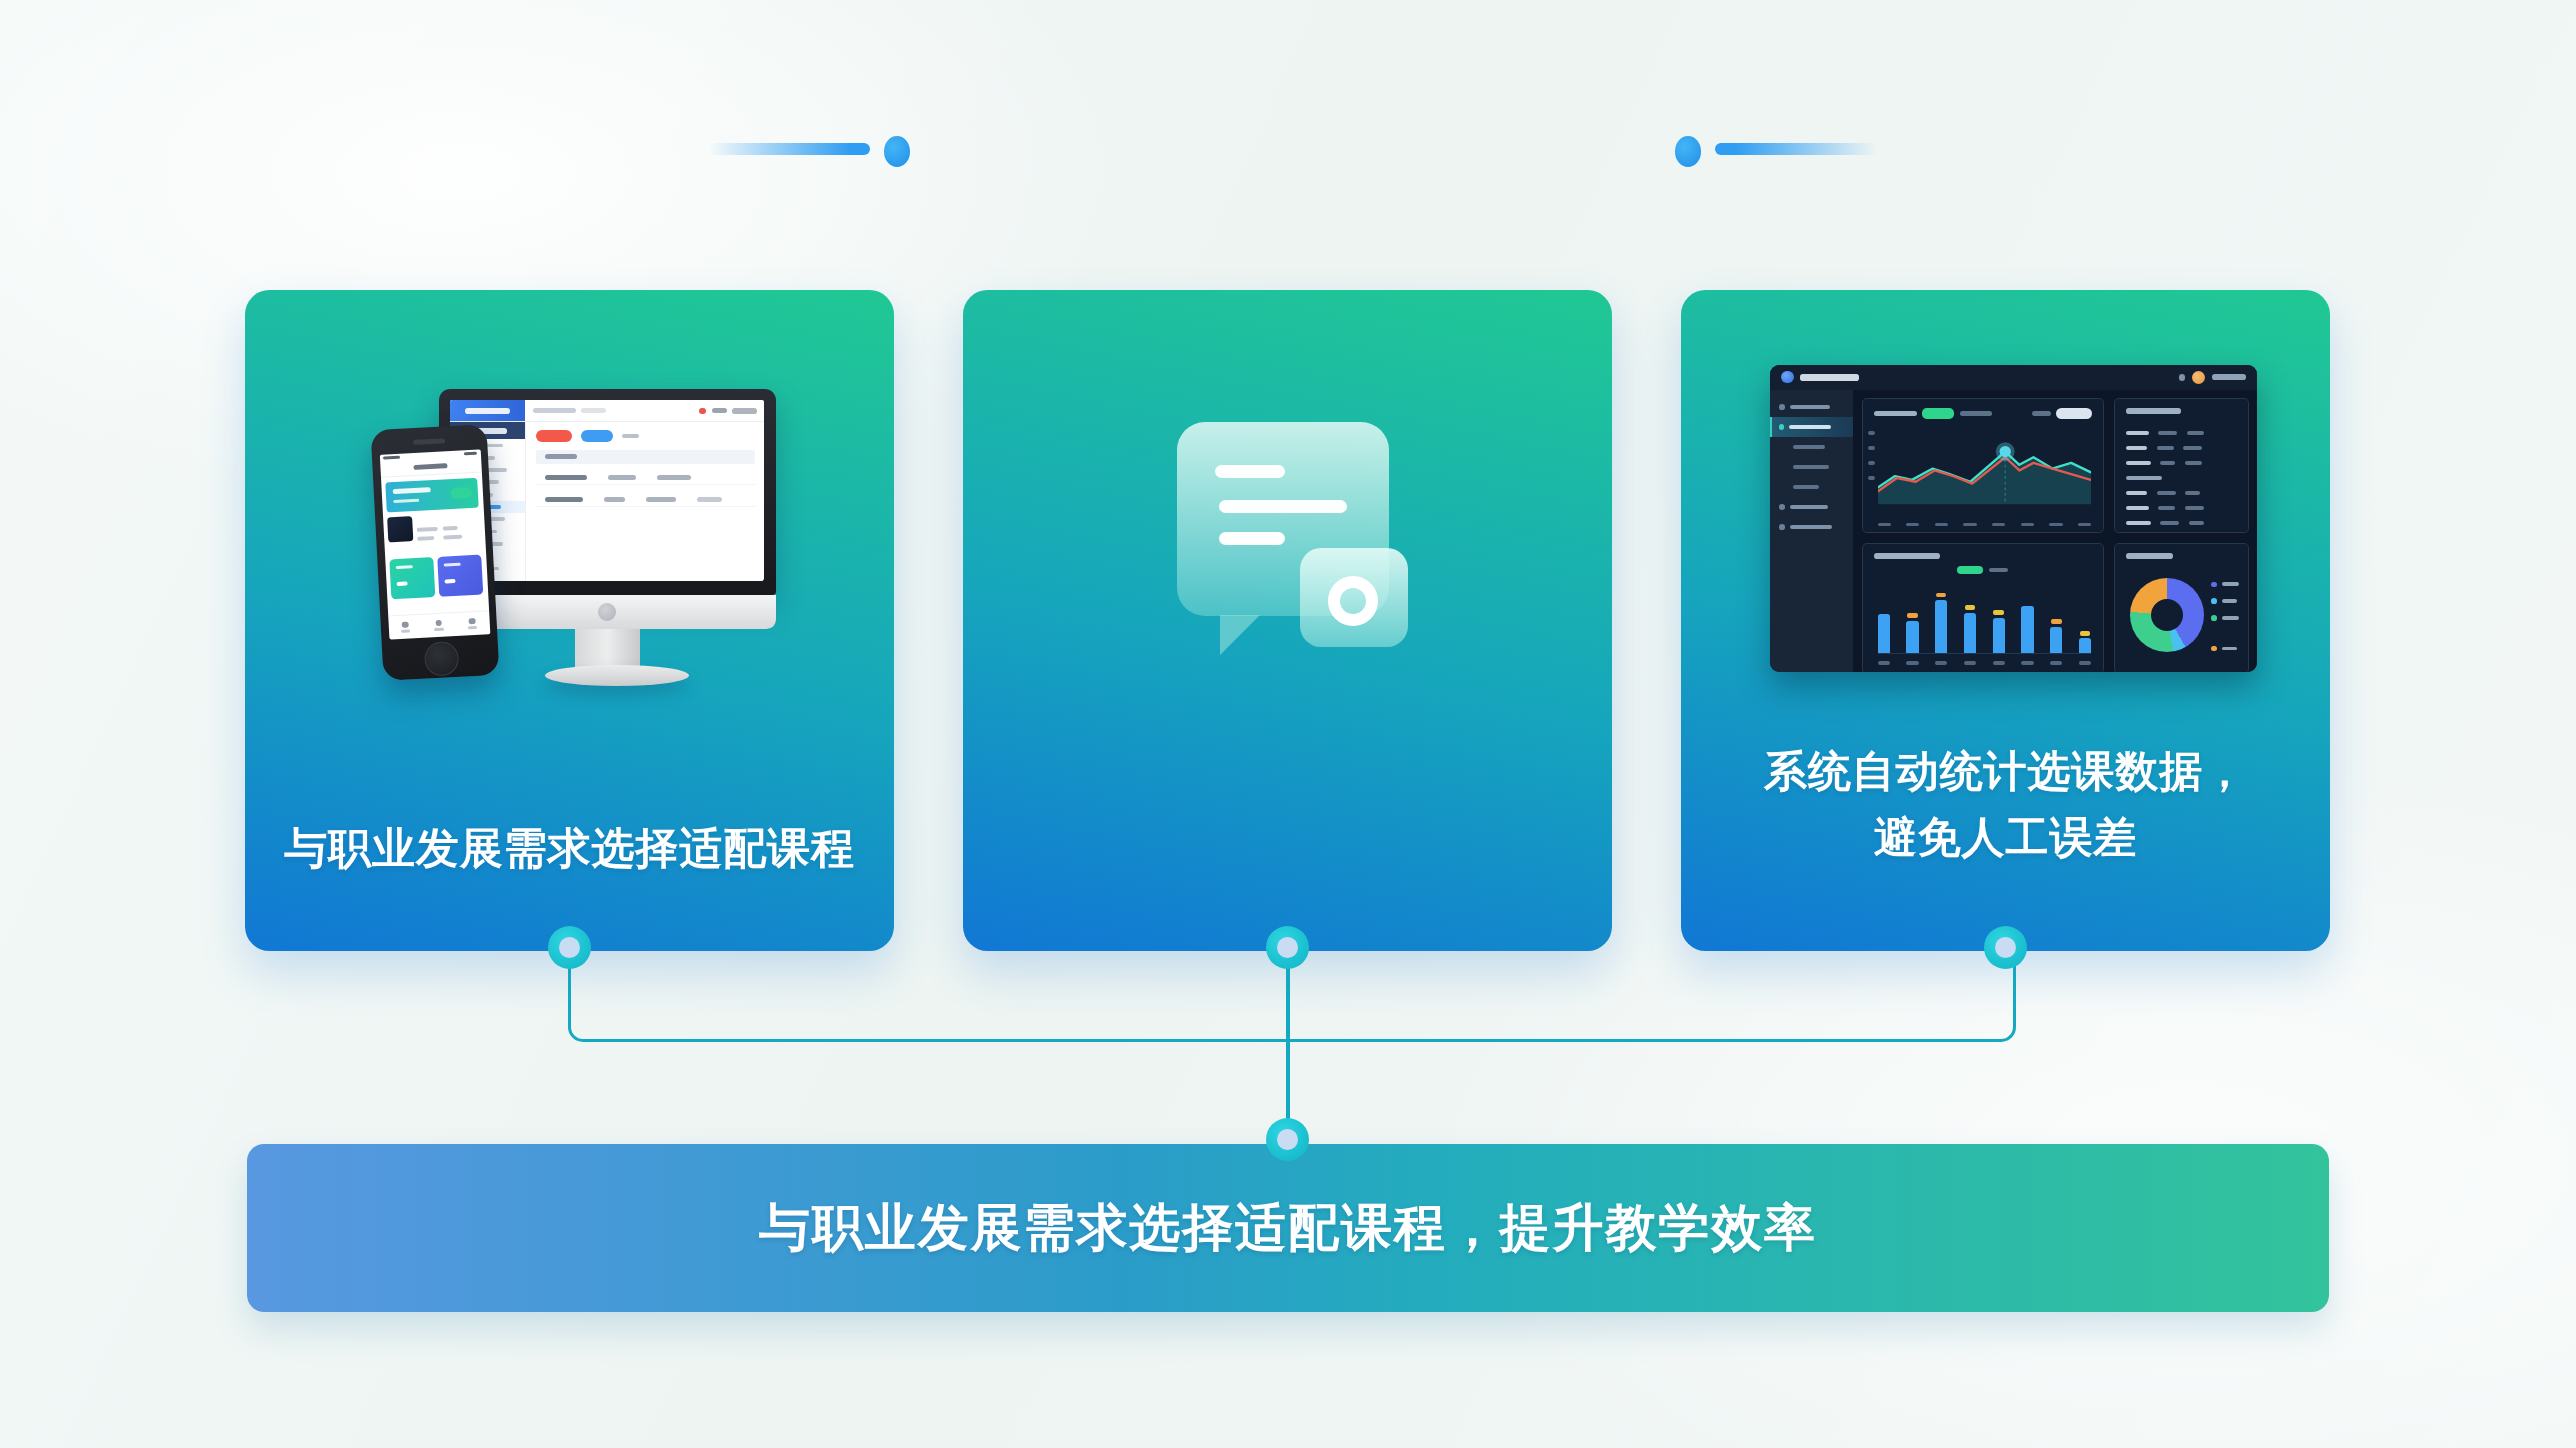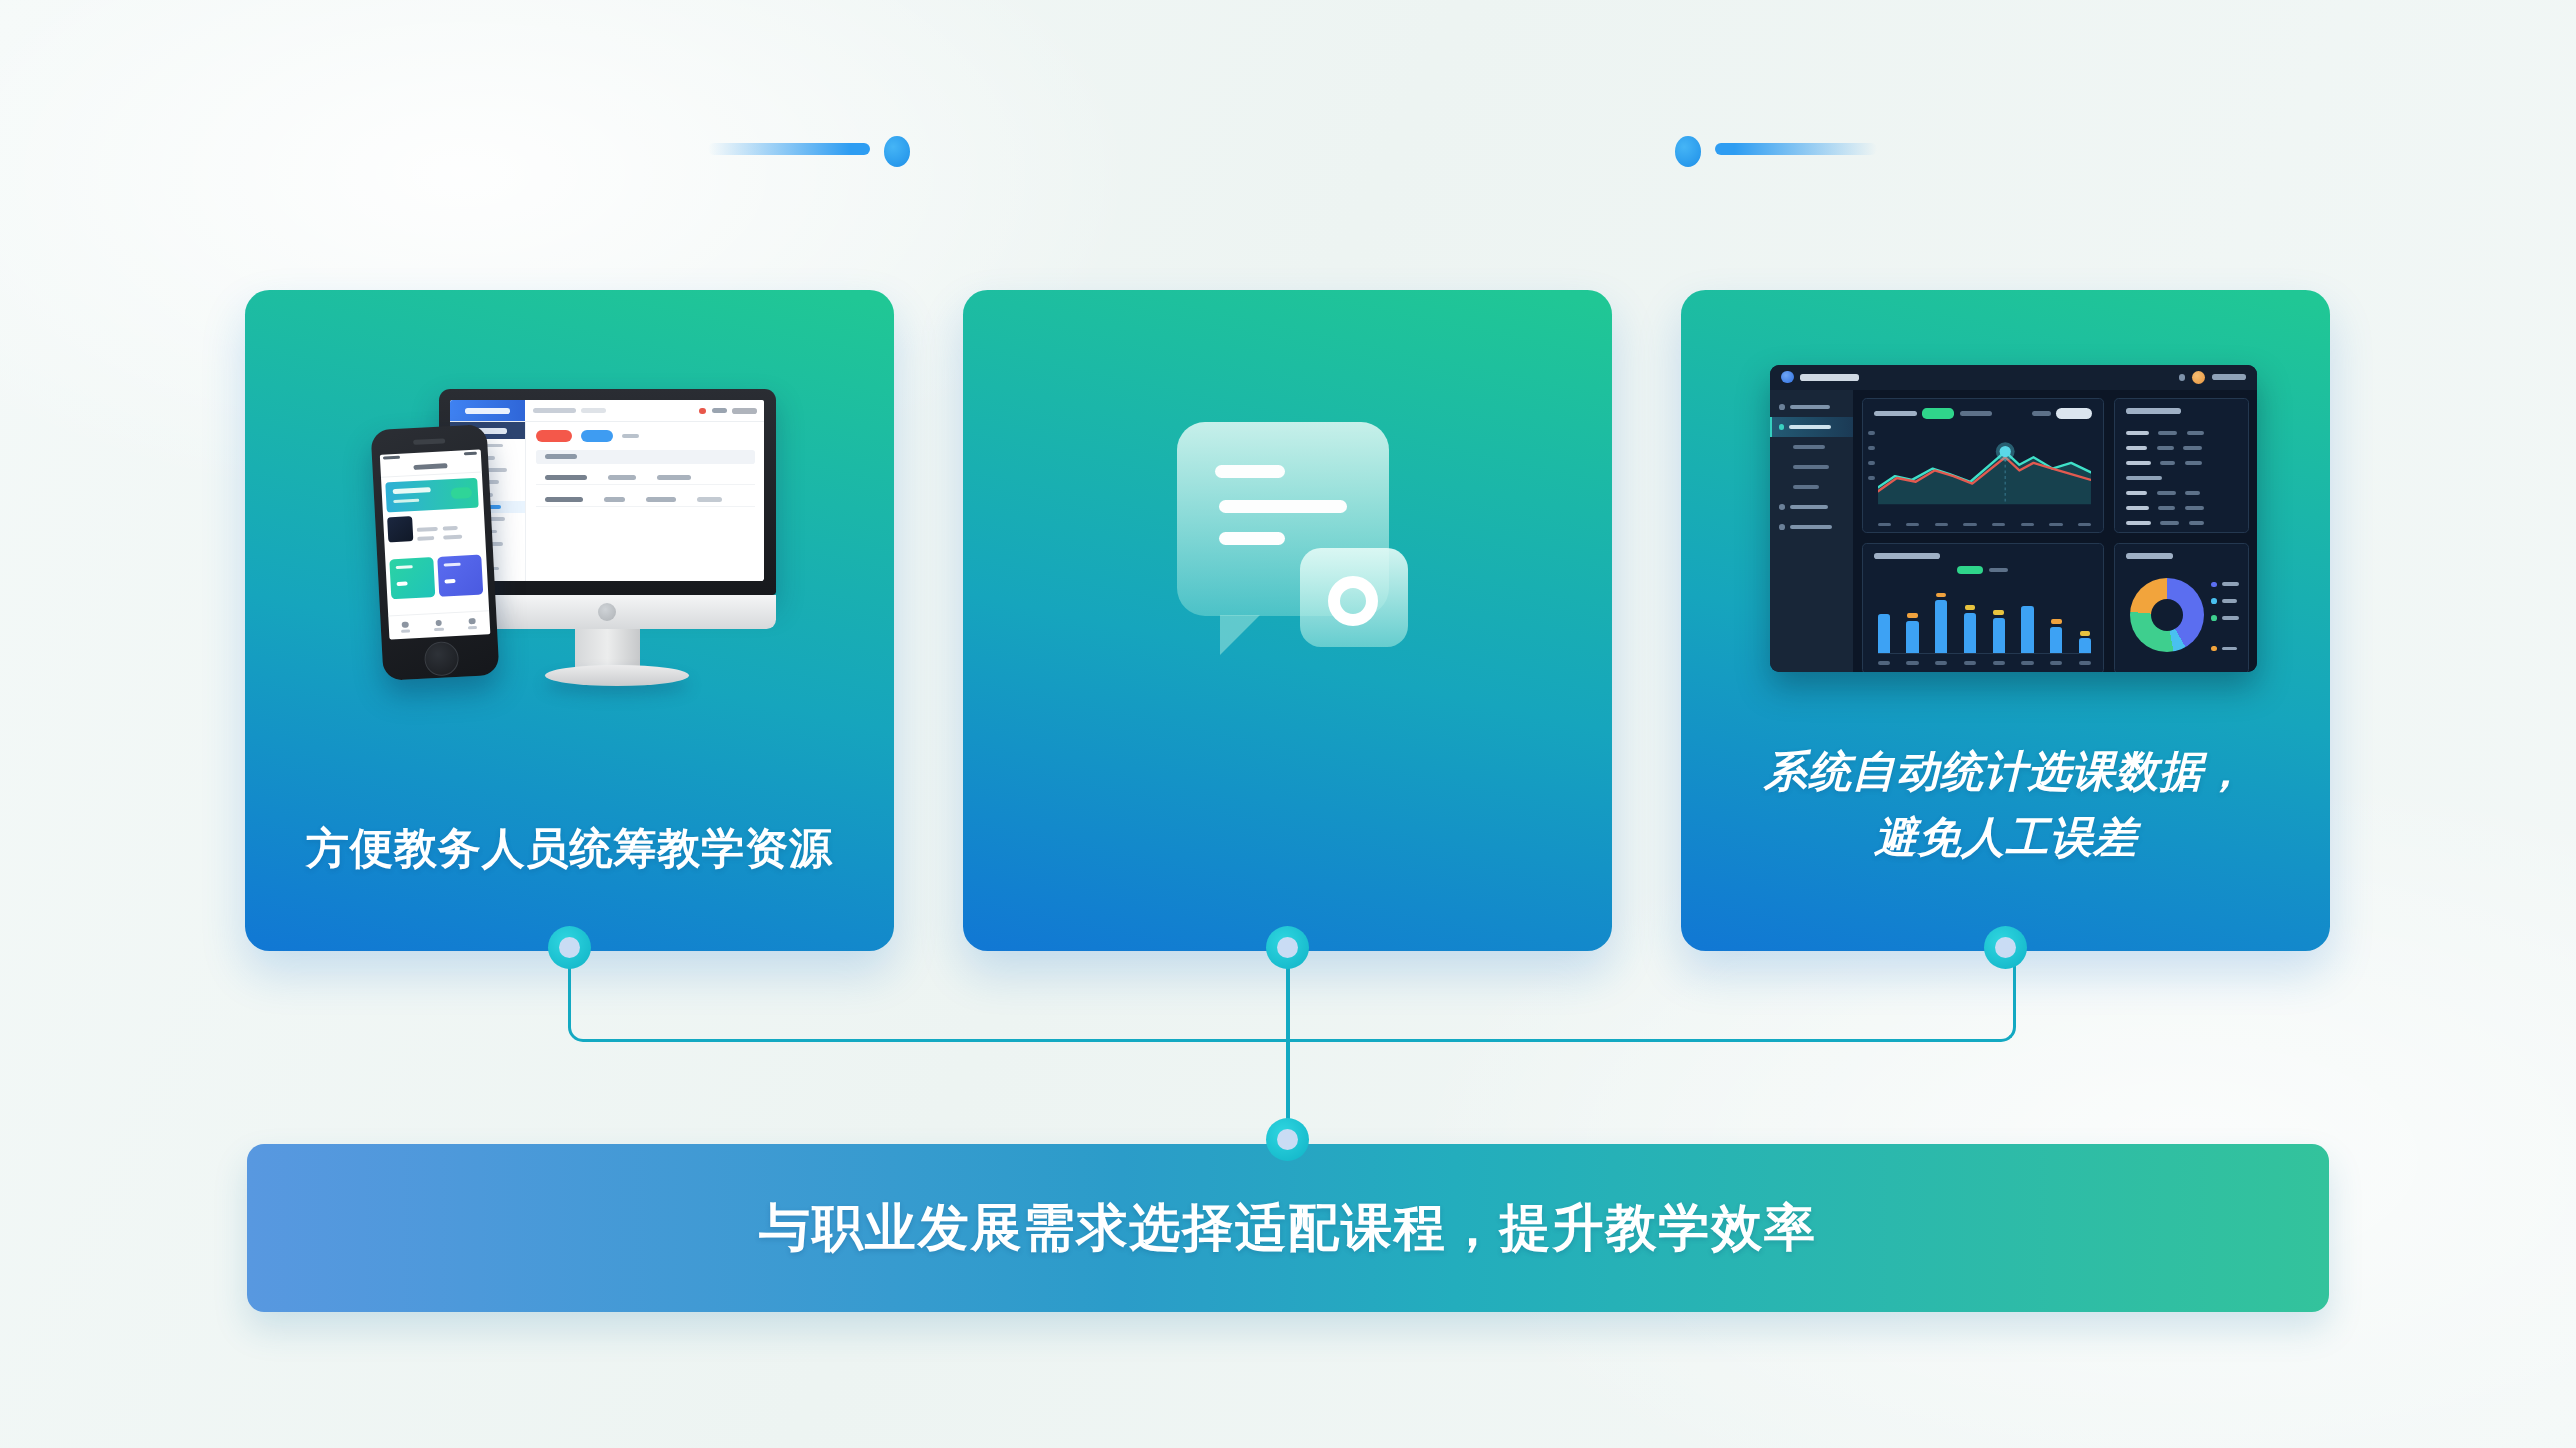--- a/index.html
+++ b/index.html
@@ -298,38 +298,38 @@
           <div class="p-tab">
               <span class="dotc" style="width:6.6px;height:6.6px;background:#8c95a1;"></span>
               <span class="bar" style="width:9.4px;height:2.8px;"></span>
             </div>
         </div>
       </div>
       <div class="home"></div>
     </div>
 
     <div class="caption" style="bottom:70px;">
-      <div>方便教务人员统筹教学资源</div>
+      <div>与职业发展需求选择适配课程</div>
     </div>
 
   </div>
 
   <div class="card" style="left:963px;">
     <div class="bubble">
       <span class="l" style="left:38px;top:43px;width:70px;"></span>
       <span class="l" style="left:42px;top:78px;width:128px;"></span>
       <span class="l" style="left:42px;top:110px;width:66px;"></span>
     </div>
     <div class="bubble-tail"></div>
     <div class="cam"></div>
     <div class="cam-ring"></div>
 
   </div>
 
-  <div class="card" style="left:1681px;font-style:italic;">
+  <div class="card" style="left:1681px;">
     <div class="dash">
       <div class="d-header">
         <span class="dotc" style="width:12.3px;height:12.3px;background:radial-gradient(circle at 38% 35%,#6fa6f6,#2f6fe0);"></span>
         <span class="bar" style="width:59px;height:6.6px;background:#cfd8e3;"></span>
         <span style="flex:1;"></span>
         <span class="dotc" style="width:6.6px;height:6.6px;background:#7f93ab;"></span>
         <span class="dotc" style="width:13.2px;height:13.2px;background:radial-gradient(circle at 38% 35%,#f6bd72,#e8963f);"></span>
         <span class="bar" style="width:34px;height:5.7px;background:#8fa2b8;"></span>
       </div>
       <div class="d-side">

